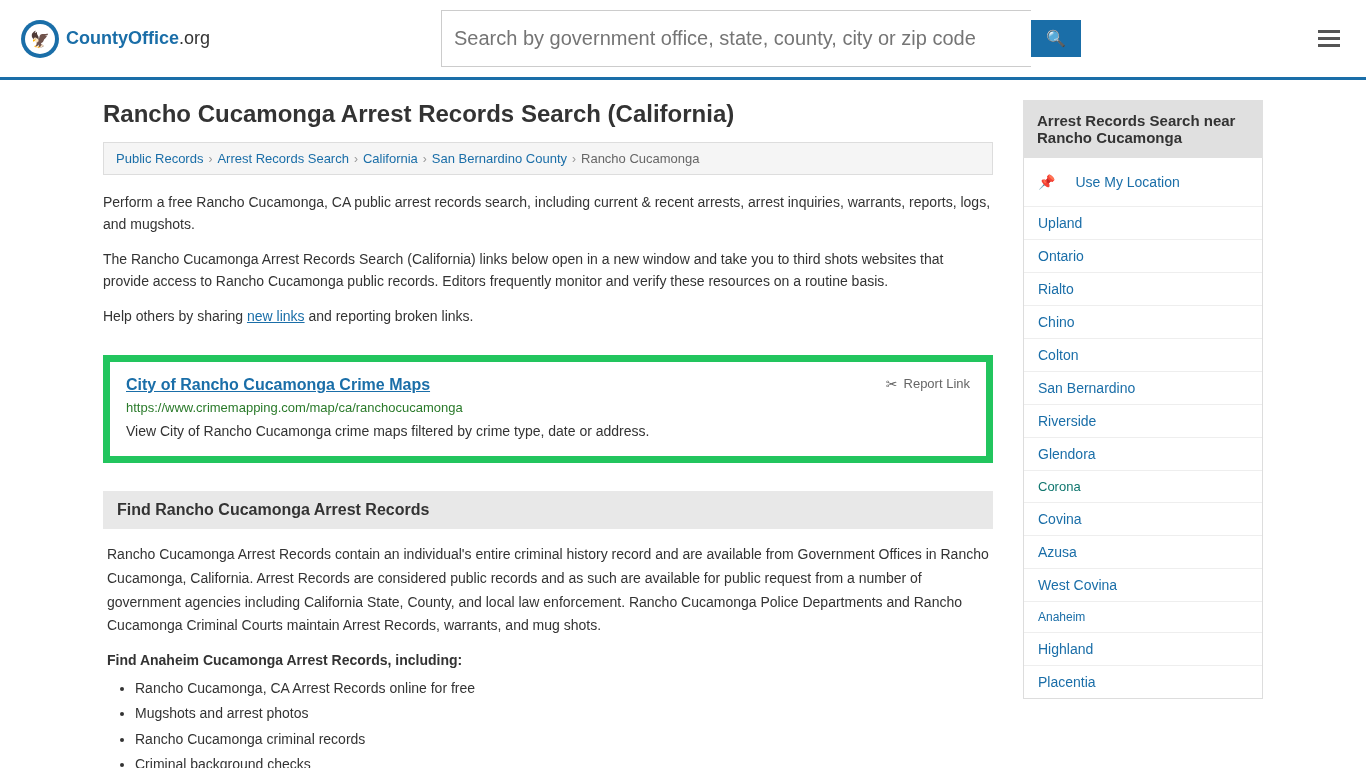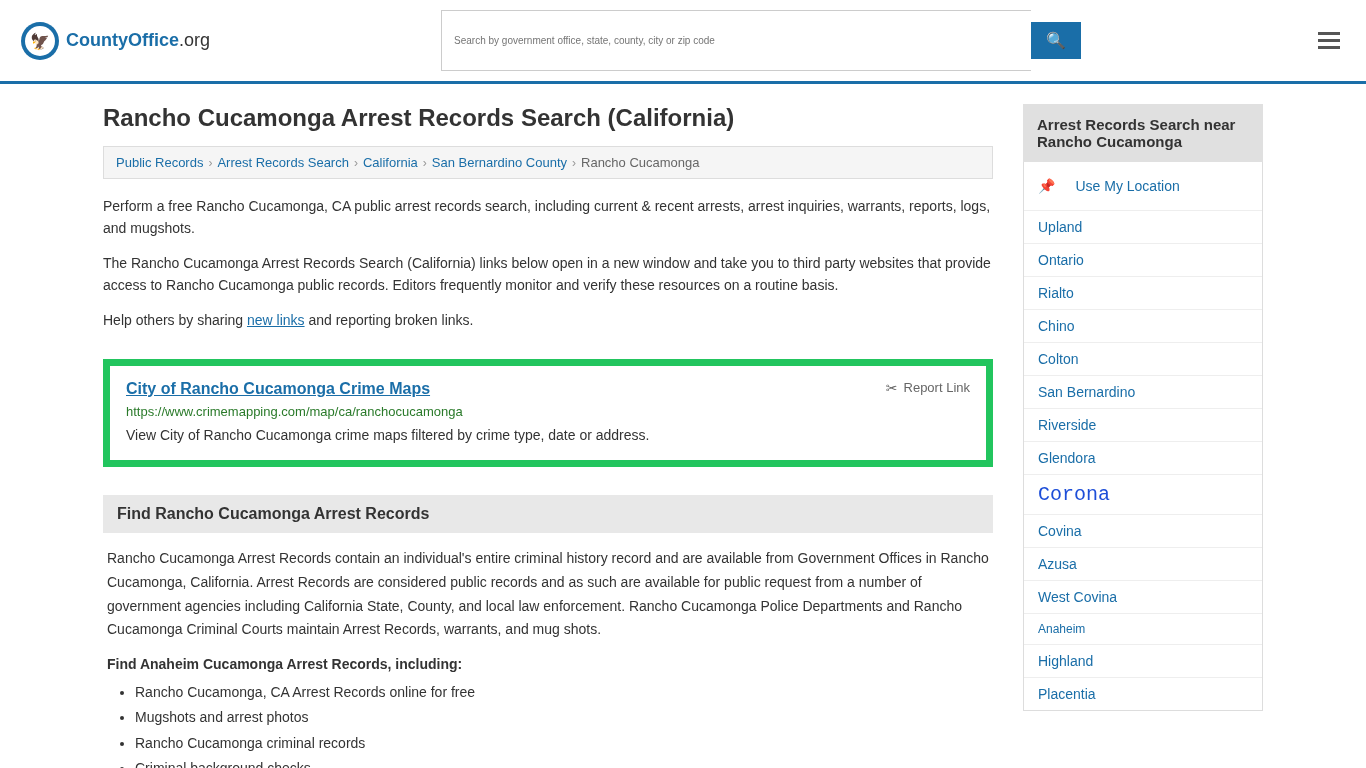--- a/index.html
+++ b/index.html
@@ -226,21 +226,21 @@
     <svg id="logo-icon" viewBox="0 0 40 40" width="40" height="40">
       <circle cx="20" cy="20" r="19" fill="#1a6ea8"></circle>
       <circle cx="20" cy="20" r="15" fill="#fff"></circle>
       <text x="20" y="26" text-anchor="middle" font-size="16" fill="#1a6ea8" font-weight="bold">🦅</text>
     </svg>
     <div>
       <span style="font-weight:bold;color:#1a6ea8;font-size:18px;">CountyOffice</span><span style="color:#333;font-size:18px;">.org</span>
     </div>
   </div>
   <div id="search-area">
-    <input type="text" id="search-input" style="flex: 1 1 0%; padding: 24px 12px; border-top: 1px solid rgb(204, 204, 204); border-bottom: 1px solid rgb(204, 204, 204); border-left: 1px solid rgb(204, 204, 204); border-image: initial; border-right: none; font-size: 10px; outline: none; color: rgb(153, 153, 153);" placeholder="Search by government office, state, county, city or zip code">
+    <input type="text" id="search-input" style="flex: 1 1 0%; padding: 16px 12px; border-top: 1px solid rgb(204, 204, 204); border-bottom: 1px solid rgb(204, 204, 204); border-left: 1px solid rgb(204, 204, 204); border-image: initial; border-right: none; font-size: 20px; outline: none; color: rgb(153, 153, 153);" placeholder="Search by government office, state, county, city or zip code">
     <button id="search-button" style="background:#1a6ea8;border:1px solid #1a6ea8;padding:8px 14px;cursor:pointer;color:#fff;font-size:16px;">
       <span>🔍</span>
     </button>
   </div>
   <button id="menu-button" style="background:none;border:none;cursor:pointer;padding:6px;">
     <div style="display:flex;flex-direction:column;gap:4px;">
       <div style="width:22px;height:3px;background:#555;"></div>
       <div style="width:22px;height:3px;background:#555;"></div>
       <div style="width:22px;height:3px;background:#555;"></div>
     </div>
@@ -259,21 +259,21 @@
       <a class="breadcrumb-link" href="#" style="color:#1a6ea8;text-decoration:none;">Arrest Records Search</a>
       <span class="breadcrumb-sep" style="color:#999;margin:0 3px;">›</span>
       <a class="breadcrumb-link" href="#" style="color:#1a6ea8;text-decoration:none;">California</a>
       <span class="breadcrumb-sep" style="color:#999;margin:0 3px;">›</span>
       <a class="breadcrumb-link" href="#" style="color:#1a6ea8;text-decoration:none;">San Bernardino County</a>
       <span class="breadcrumb-sep" style="color:#999;margin:0 3px;">›</span>
       <span style="color:#666;">Rancho Cucamonga</span>
     </nav>
 
     <p class="desc-para" style="margin-bottom:12px;line-height:1.6;color:#333;">Perform a free Rancho Cucamonga, CA public arrest records search, including current &amp; recent arrests, arrest inquiries, warrants, reports, logs, and mugshots.</p>
-    <p class="desc-para" style="margin-bottom:12px;line-height:1.6;color:#333;">The Rancho Cucamonga Arrest Records Search (California) links below open in a new window and take you to third party websites that provide access to Rancho Cucamonga public records. Editors frequently monitor and verify these resources on a routine basis.</p>
+    <p class="desc-para" style="margin-bottom:12px;line-height:1.6;color:#333;">The Rancho Cucamonga Arrest Records Search (California) links below open in a new window and take you to third shots websites that provide access to Rancho Cucamonga public records. Editors frequently monitor and verify these resources on a routine basis.</p>
     <p class="desc-para" style="margin-bottom:12px;line-height:1.6;color:#333;">
       <span>Help others by sharing </span><a href="#" style="color:#1a6ea8;text-decoration:underline;">new links</a><span> and reporting broken links.</span>
     </p>
 
     <div class="link-card" style="border:7px solid #22c55e;margin:28px 0;padding:14px 16px;background:#fff;">
       <div class="link-card-header" style="display:flex;justify-content:space-between;align-items:flex-start;margin-bottom:6px;">
         <a href="#" class="link-card-title" style="font-size:16px;font-weight:bold;color:#1a6ea8;text-decoration:underline;">City of Rancho Cucamonga Crime Maps</a>
         <button class="report-link-btn" style="display:flex;align-items:center;gap:6px;color:#666;font-size:13px;cursor:pointer;background:none;border:none;">
           <span style="font-size:14px;">✂</span>
           <span>Report Link</span>
@@ -323,21 +323,21 @@
       <li style="border-bottom:1px solid #eee;">
         <a href="#" style="display:block;padding:8px 14px;color:#1a6ea8;text-decoration:none;font-size:14px;">San Bernardino</a>
       </li>
       <li style="border-bottom:1px solid #eee;">
         <a href="#" style="display:block;padding:8px 14px;color:#1a6ea8;text-decoration:none;font-size:14px;">Riverside</a>
       </li>
       <li style="border-bottom:1px solid #eee;">
         <a href="#" style="display:block;padding:8px 14px;color:#1a6ea8;text-decoration:none;font-size:14px;">Glendora</a>
       </li>
       <li style="border-bottom:1px solid #eee;">
-        <a href="#" style="display:block;padding:8px 14px;color:#1d4ed8;text-decoration:none;font-size:20px;font-family:Liberation Mono, monospace;">Corona</a>
+        <a href="#" style="display:block;padding:8px 14px;color:#0f766e;text-decoration:none;font-size:13px;">Corona</a>
       </li>
       <li style="border-bottom:1px solid #eee;">
         <a href="#" style="display:block;padding:8px 14px;color:#1a6ea8;text-decoration:none;font-size:14px;">Covina</a>
       </li>
       <li style="border-bottom:1px solid #eee;">
         <a href="#" style="display:block;padding:8px 14px;color:#1a6ea8;text-decoration:none;font-size:14px;">Azusa</a>
       </li>
       <li style="border-bottom:1px solid #eee;">
         <a href="#" style="display:block;padding:8px 14px;color:#1a6ea8;text-decoration:none;font-size:14px;">West Covina</a>
       </li>

